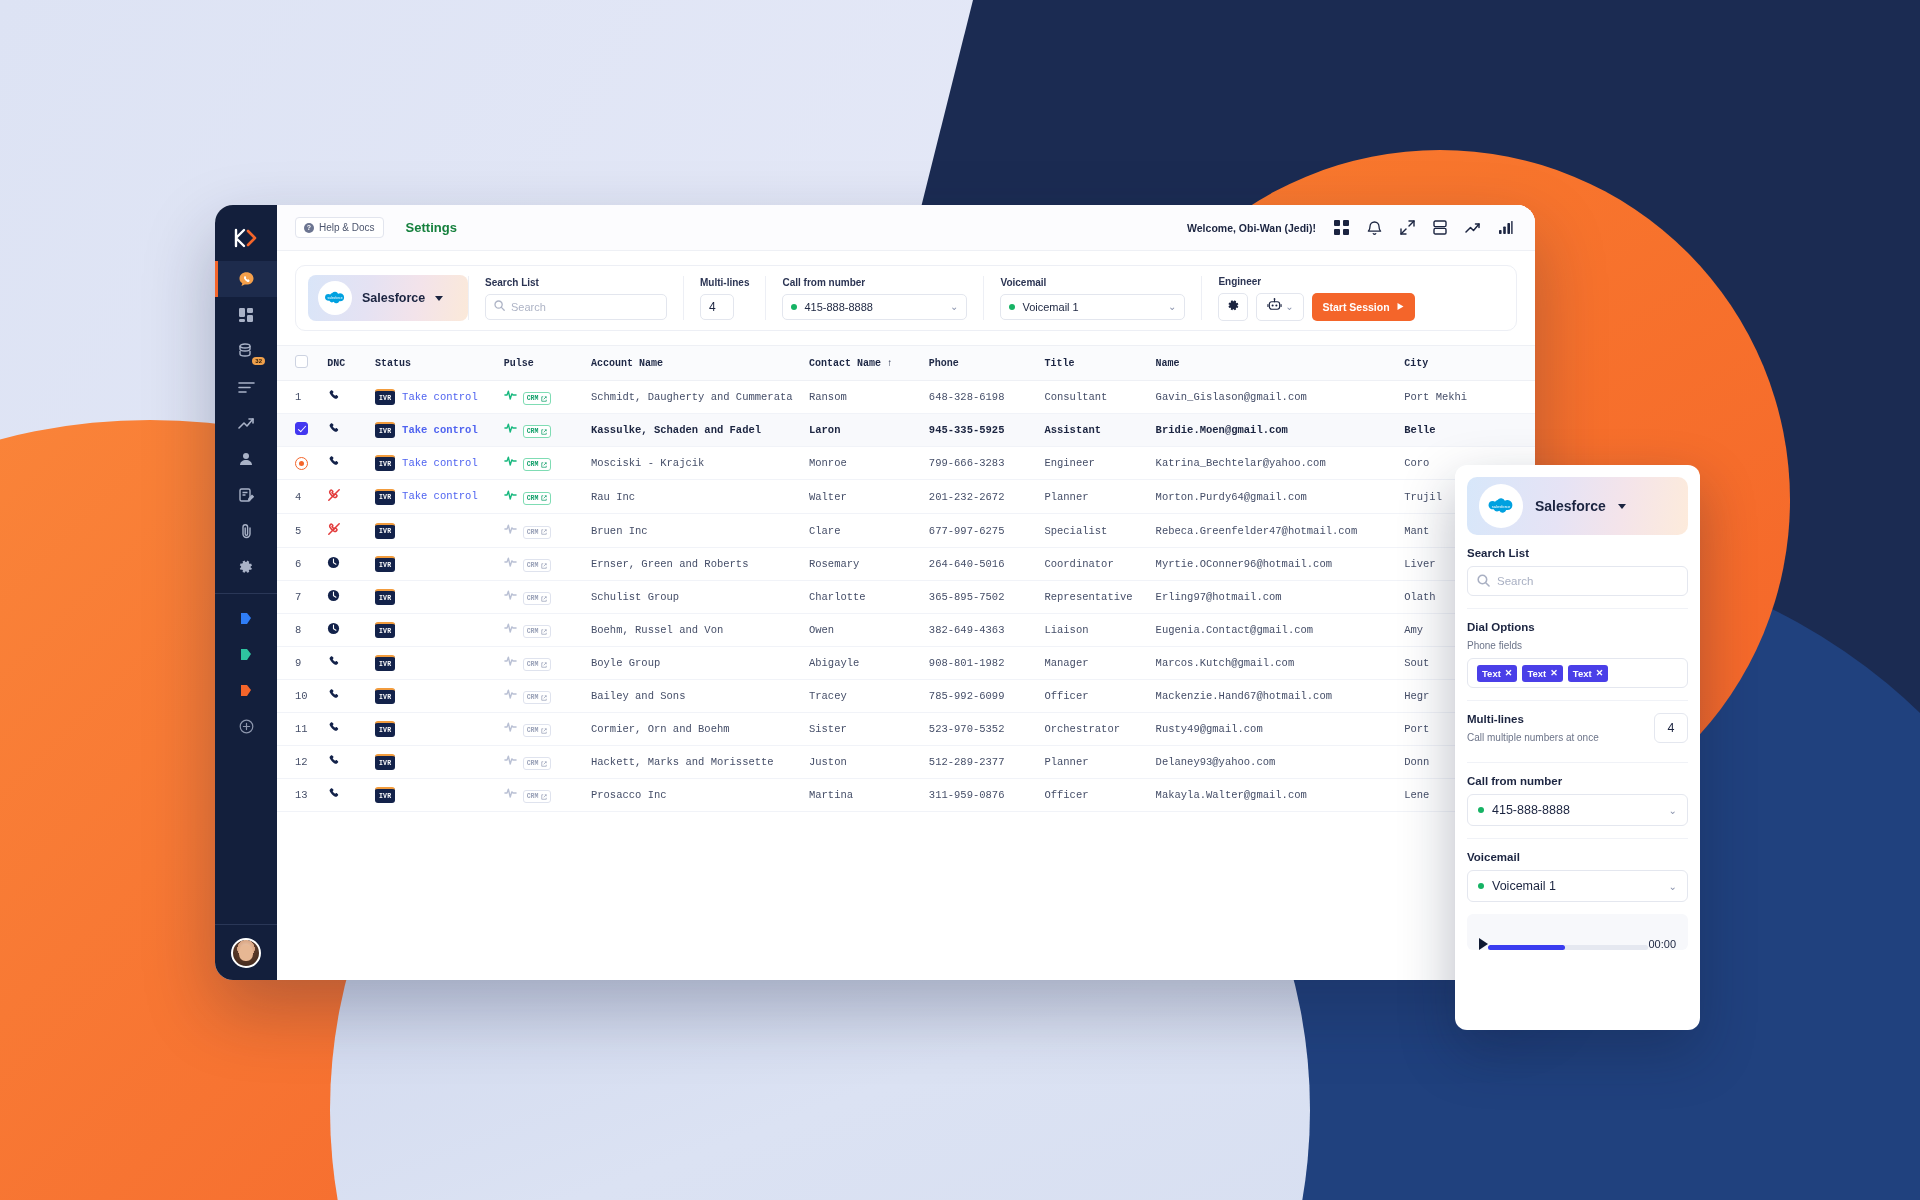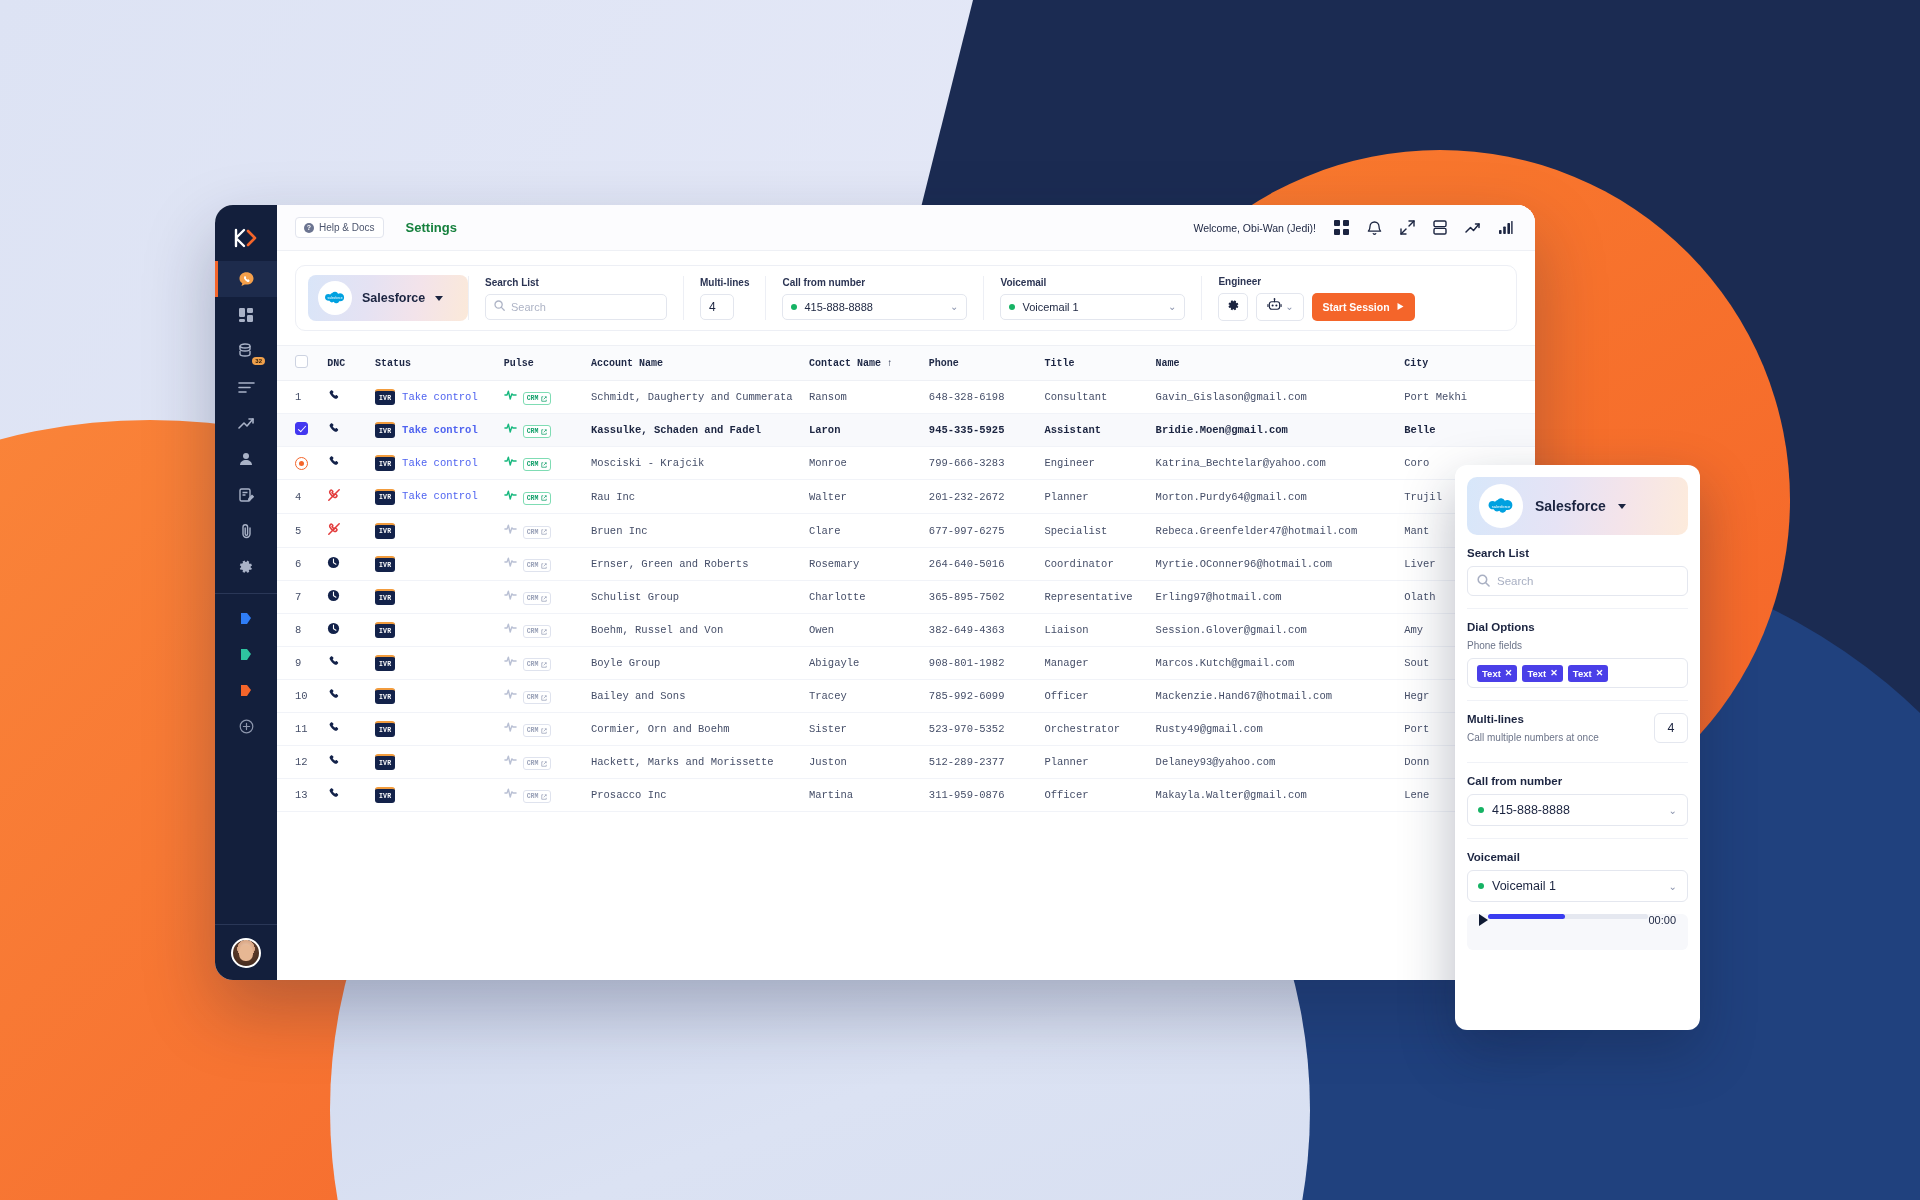--- a/index.html
+++ b/index.html
@@ -120,21 +120,21 @@
     border:1px solid #e2e5ee; border-radius:4px;
     padding: 4px 8px; font-size: 10px; color:#4d566e; background:#fff;
     cursor:pointer;
   }
   .help-btn .dot-q {
     width:10px; height:10px; border-radius:50%; background:#6b7490; color:#fff;
     font-size:7px; font-weight:700; display:flex; align-items:center; justify-content:center;
   }
   .topbar-title { margin-left: 22px; font-size: 13px; font-weight: 700; color:#15803d; }
   .topbar-right { margin-left:auto; display:flex; align-items:center; gap: 18px; }
-  .welcome { font-size: 10.5px; font-weight:400; color:#1b2440; }
+  .welcome { font-size: 10.5px; font-weight:700; color:#1b2440; }
   .tb-icon { cursor:pointer; display:flex; align-items:center; }
 
   
   .controls-wrap { padding: 14px 18px 0 18px; }
   .controls-bar {
     border:1px solid #edeff5; border-radius: 10px;
     height: 66px; display:flex; align-items:center;
     background:#fff;
   }
   .crm-chip {
@@ -271,21 +271,21 @@
     font-size:12.5px; color:#1b2440;
   }
   .p-select {
     height:32px; border:1px solid #e4e7ef; border-radius:6px;
     display:flex; align-items:center; justify-content:space-between; padding:0 10px;
     font-size:12.5px; color:#1b2440;
   }
   .p-select .left { display:flex; align-items:center; gap:8px; }
   .player {
     margin-top:12px; height:36px; background:#f7f8fb; border-radius:6px;
-    display:flex; align-items:flex-start; padding:0 12px;
+    display:flex; align-items:flex-end; padding:0 12px;
   }
   .play-tri { width:0;height:0;border-left:9px solid #0f1a33;border-top:6px solid transparent;border-bottom:6px solid transparent; cursor:pointer;}
   .bar { flex:1; height:5px; border-radius:3px; background:#e5e8f0; position:relative; cursor:pointer;}
   .bar > i { position:absolute; left:0; top:0; bottom:0; width:48%; border-radius:3px; background:#3a3df0; display:block;}
   .p-time { font-size:11px; color:#1b2440; font-weight:400; }
 </style>
 </head>
 <body>
 
 <div id="bg">
@@ -749,21 +749,21 @@
               <td class="c-pulse"><span class="pulse-ico"><svg width="13" height="11" viewBox="0 0 14 11" fill="none" stroke="#b9c0d4" stroke-width="1.5" stroke-linecap="round" stroke-linejoin="round">
                     <path d="M1 6h2.3l1.4-4 2 8.4 1.7-5.6L10 6h3"></path>
                   </svg></span><span class="crm-tag muted">CRM<svg width="6" height="6" viewBox="0 0 8 8" fill="none" stroke="currentColor" stroke-width="1">
                     <path d="M3 1H1v6h6V5"></path>
                     <path d="M5 1h2v2M7 1L3.6 4.4"></path>
                   </svg></span></td>
               <td class="c-acct">Boehm, Russel and Von</td>
               <td class="c-contact">Owen</td>
               <td class="c-phone">382-649-4363</td>
               <td class="c-title">Liaison</td>
-              <td class="c-email">Session.Glover@gmail.com</td>
+              <td class="c-email">Eugenia.Contact@gmail.com</td>
               <td class="c-city">Amy</td>
             </tr>
             <tr>
               <td class="c-idx"><span>9</span></td>
               <td class="c-dnc"><span><svg width="13" height="13" viewBox="0 0 14 14" fill="#13224a">
                     <path d="M4.2 1.6c.4-.4 1-.4 1.4 0l1.2 1.2c.3.3.3.8 0 1.1l-.7.7c.6 1.2 1.5 2.1 2.7 2.7l.7-.7c.3-.3.8-.3 1.1 0l1.2 1.2c.4.4.4 1 0 1.4l-.8.8c-.6.6-1.5.8-2.3.4C6.3 9.3 4.4 7.4 3 4.7c-.4-.8-.2-1.7.4-2.3l.8-.8z"></path>
                   </svg></span></td>
               <td class="c-status"><span class="ivr">IVR</span></td>
               <td class="c-pulse"><span class="pulse-ico"><svg width="13" height="11" viewBox="0 0 14 11" fill="none" stroke="#b9c0d4" stroke-width="1.5" stroke-linecap="round" stroke-linejoin="round">
                     <path d="M1 6h2.3l1.4-4 2 8.4 1.7-5.6L10 6h3"></path>

